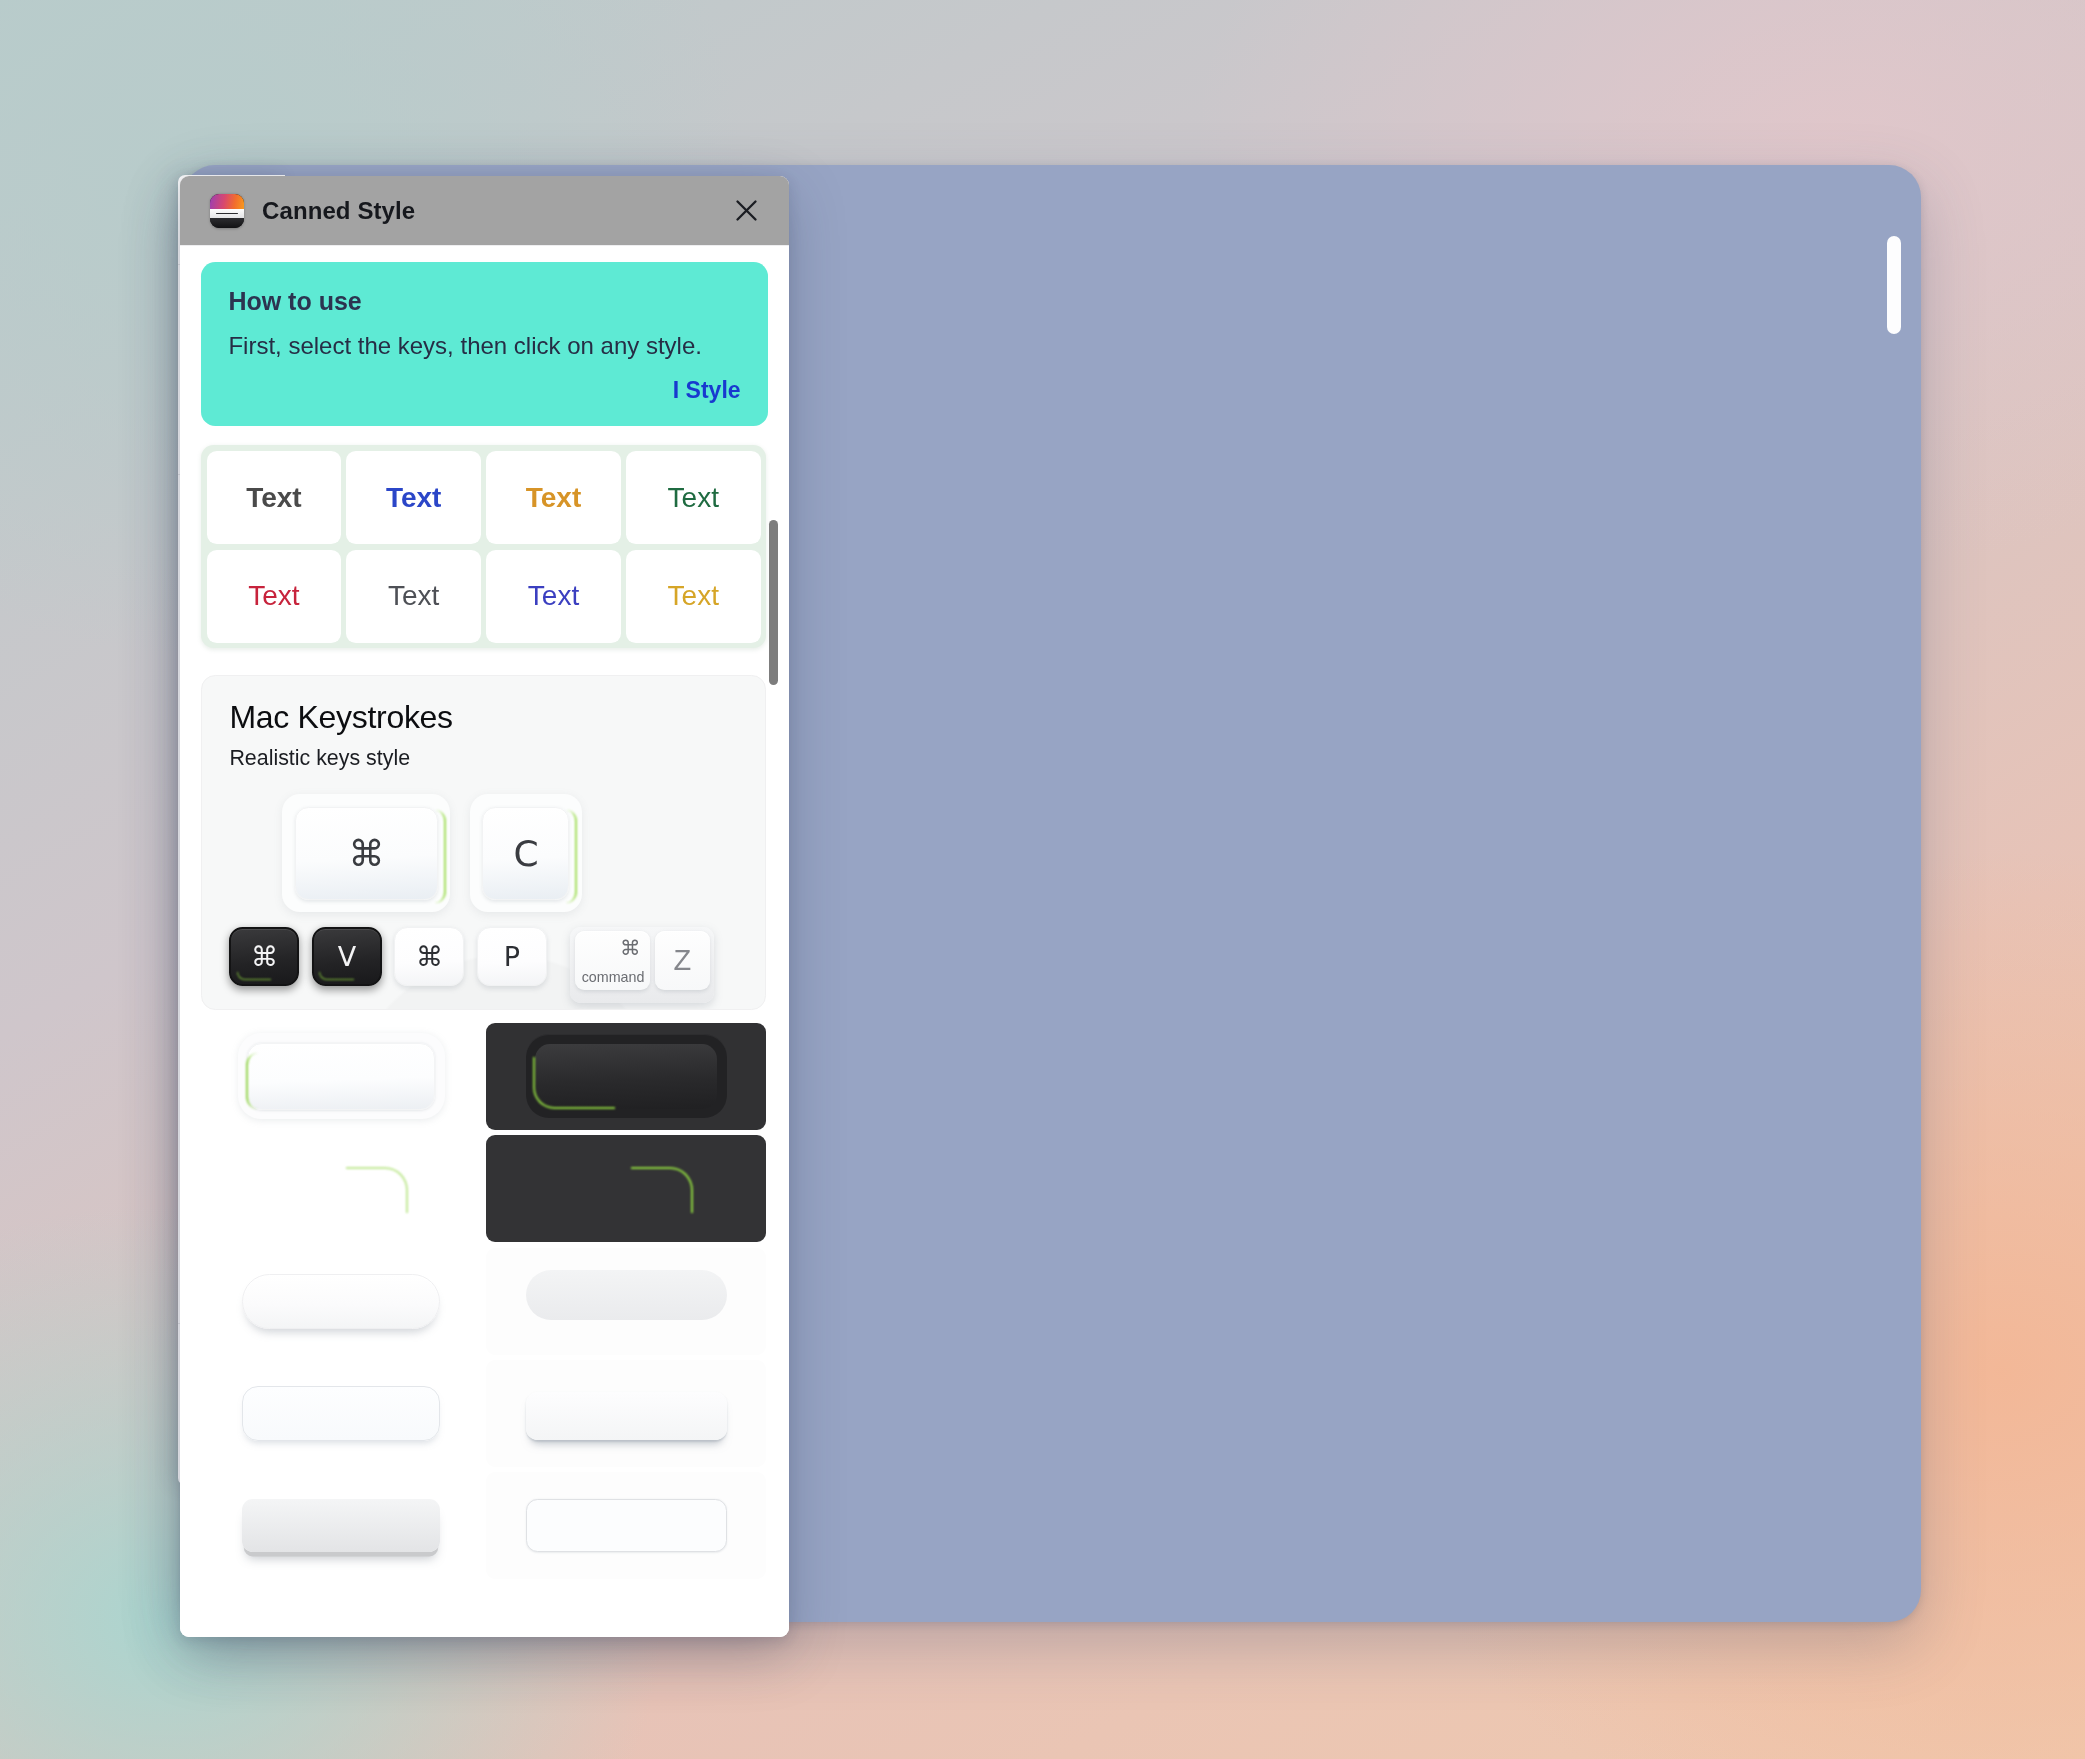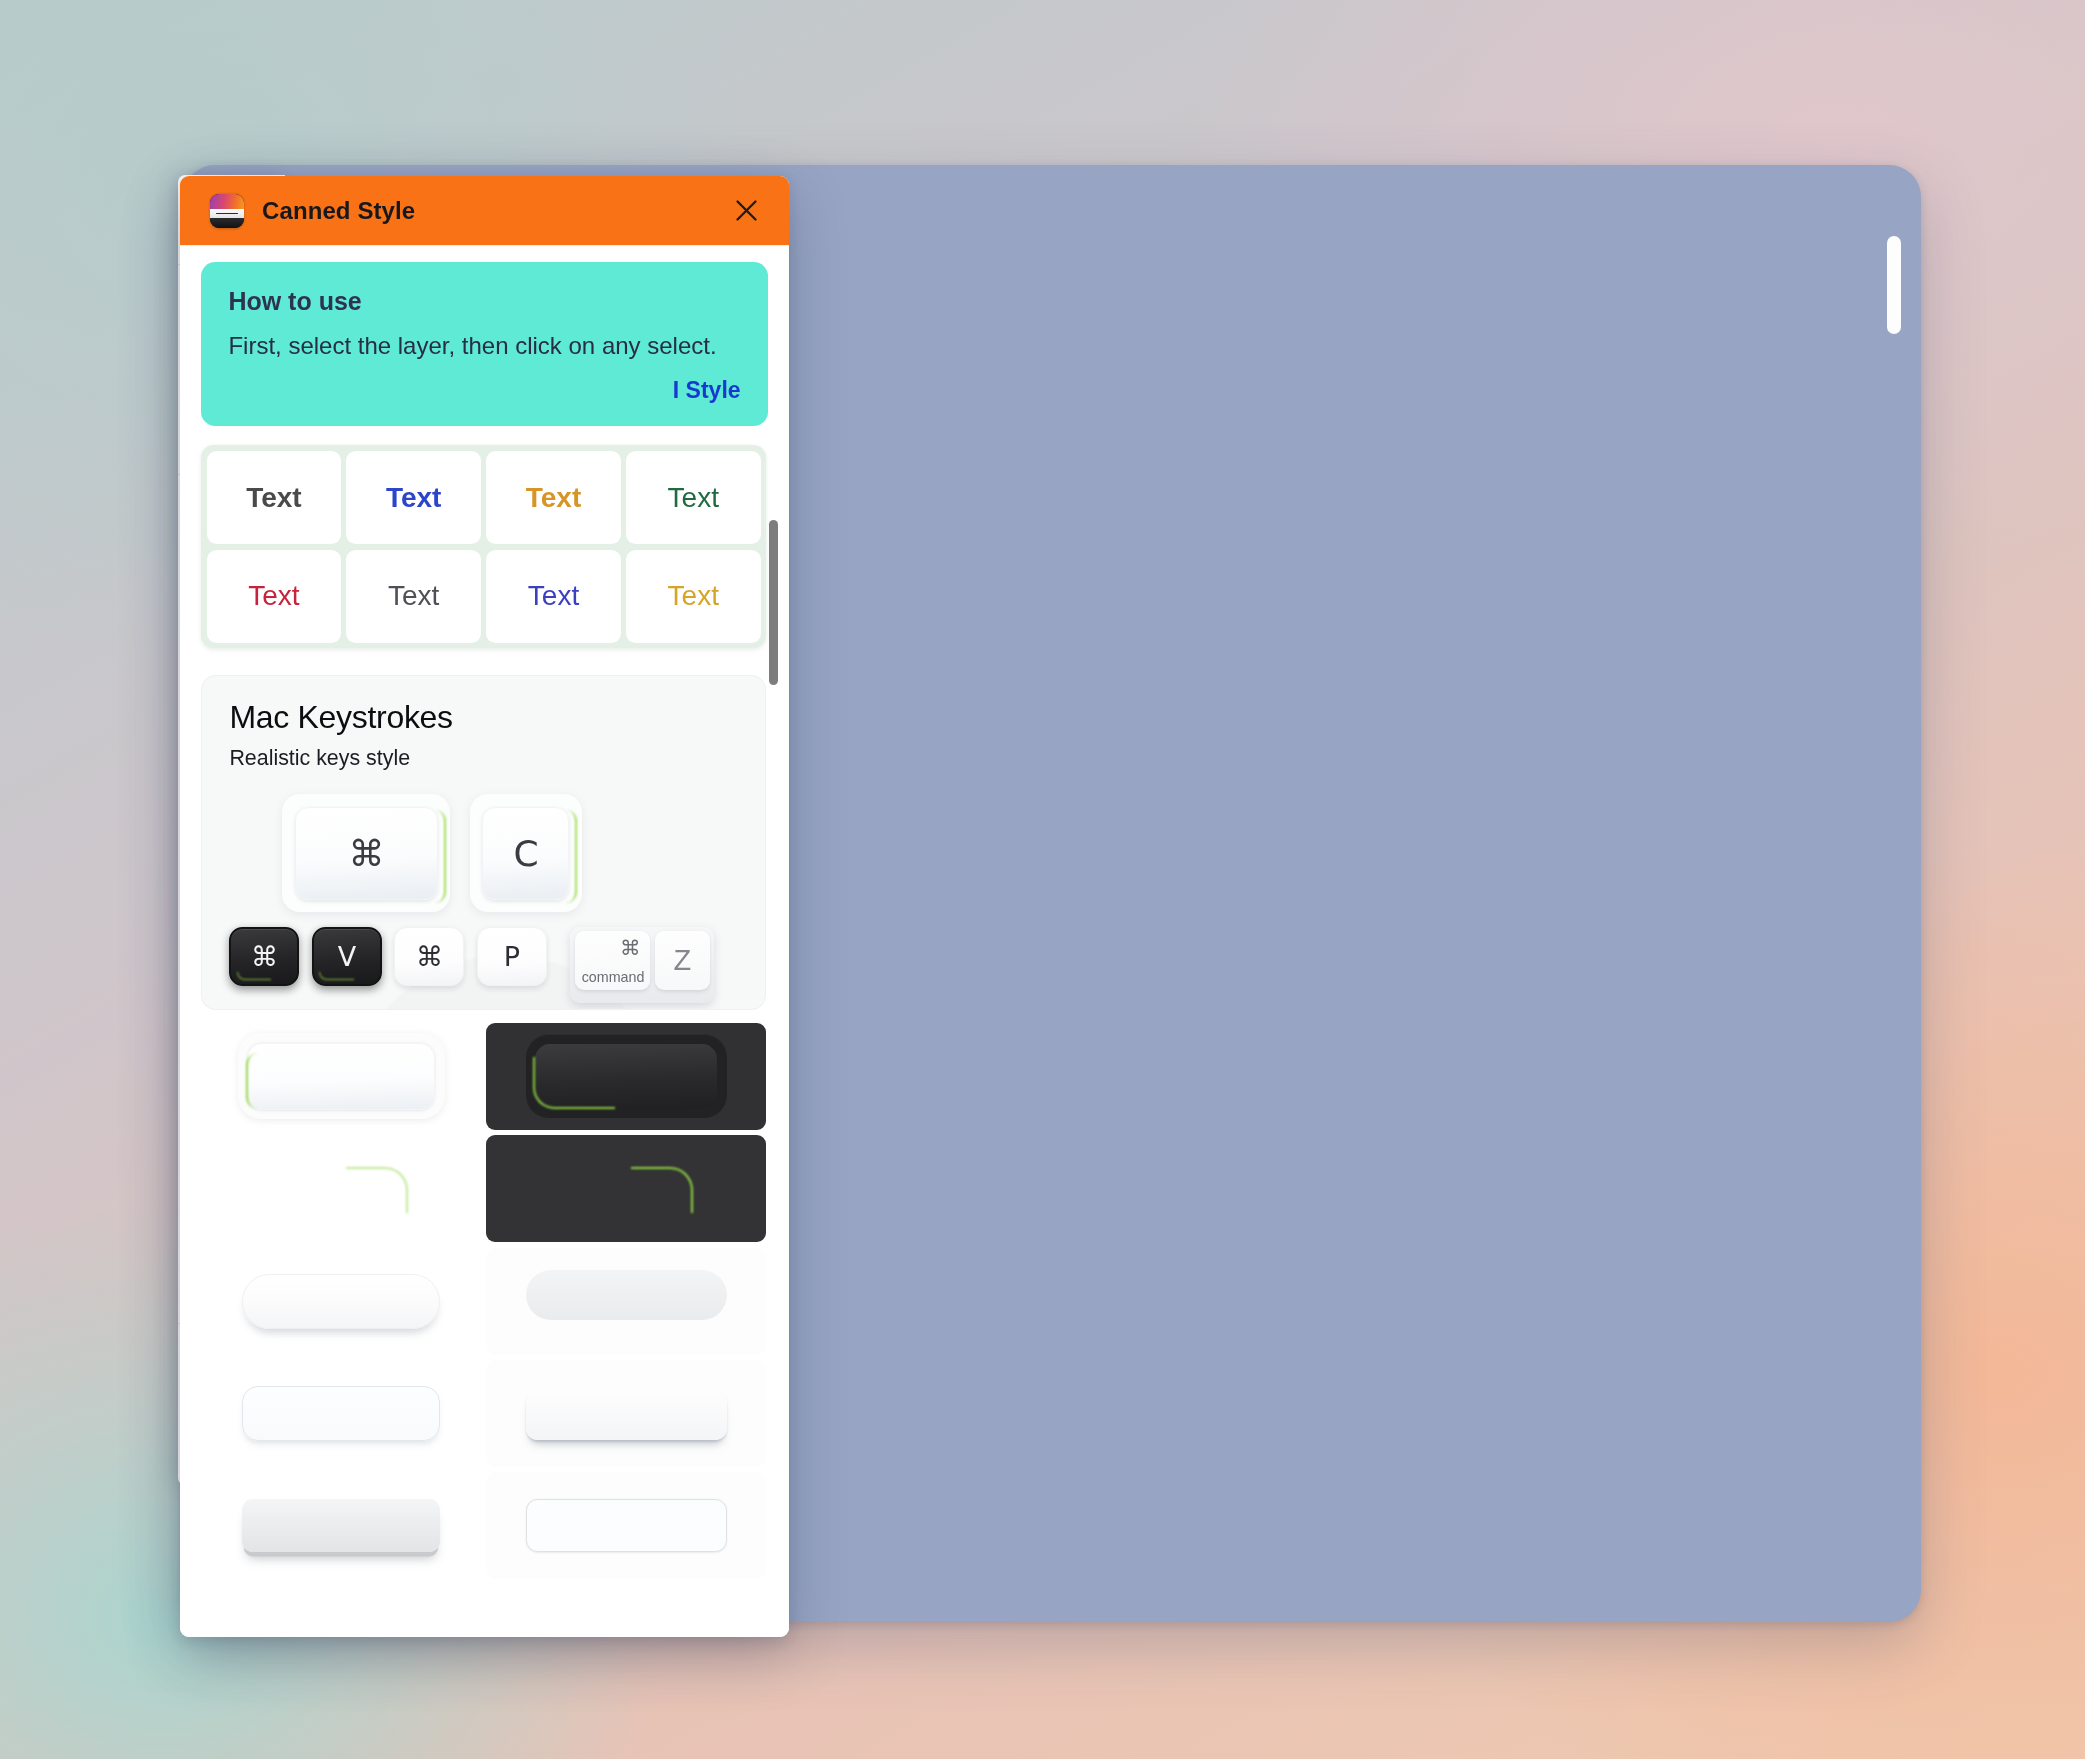--- a/index.html
+++ b/index.html
@@ -66,21 +66,21 @@
 
   
   .modal{
     position:absolute; left:180px; top:176px; width:609px; height:1461px;
     background:#ffffff; border-radius:9px;
     box-shadow:0 18px 55px rgba(35,45,75,0.26), 0 3.6px 12.5px rgba(35,45,75,0.14);
     overflow:hidden; display:flex; flex-direction:column;
   }
   .modal-header{
     height:70px; flex:0 0 70px; display:flex; align-items:center;
-    padding:0 23px 0 30px; border-bottom:0.9px solid #eeeef0; background:#f97316;
+    padding:0 23px 0 30px; border-bottom:0.9px solid #eeeef0; background:#a3a3a3;
   }
   .app-icon{
     width:34px; height:34px; border-radius:9px; overflow:hidden; flex:0 0 34px;
     box-shadow:0 0.9px 2.7px rgba(0,0,0,0.25);
     background:#111; position:relative;
   }
   .app-icon .ic-top{
     position:absolute; left:0; right:0; top:0; height:45%;
     background:linear-gradient(100deg,#9b3fb3 0%,#d8486f 42%,#f26d2d 72%,#f79a1e 100%);
   }
@@ -327,21 +327,21 @@
         <path d="M5 5 L25 25 M25 5 L5 25" stroke="#1b1d22" stroke-width="2.6" stroke-linecap="round"></path>
       </svg>
     </div>
   </div>
 
   <div class="modal-body">
     <div class="modal-scrollbar"></div>
 
     <div class="howto">
       <div class="howto-title">How to use</div>
-      <div class="howto-text">First, select the layer, then click on any select.</div>
+      <div class="howto-text">First, select the keys, then click on any style.</div>
       <div class="howto-action">I Style</div>
     </div>
 
     <div class="text-group" id="textGroup">
         <div class="text-cell">
           <span style="color: rgb(74, 74, 74); font-weight: bold;">Text</span>
         </div>
         <div class="text-cell">
           <span style="color: rgb(43, 70, 200); font-weight: bold;">Text</span>
         </div>

